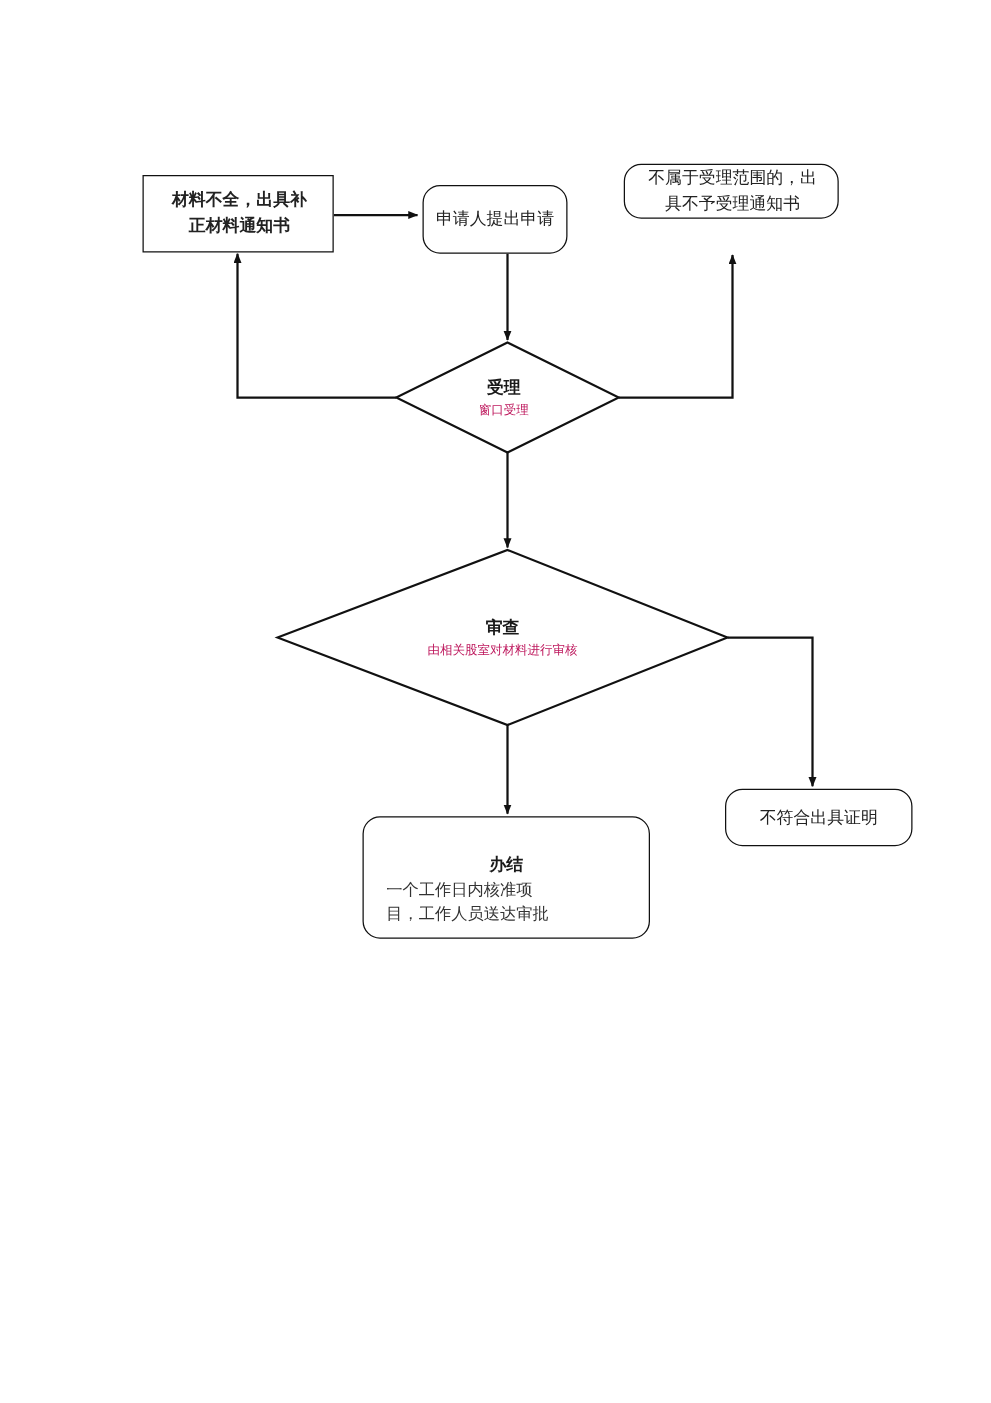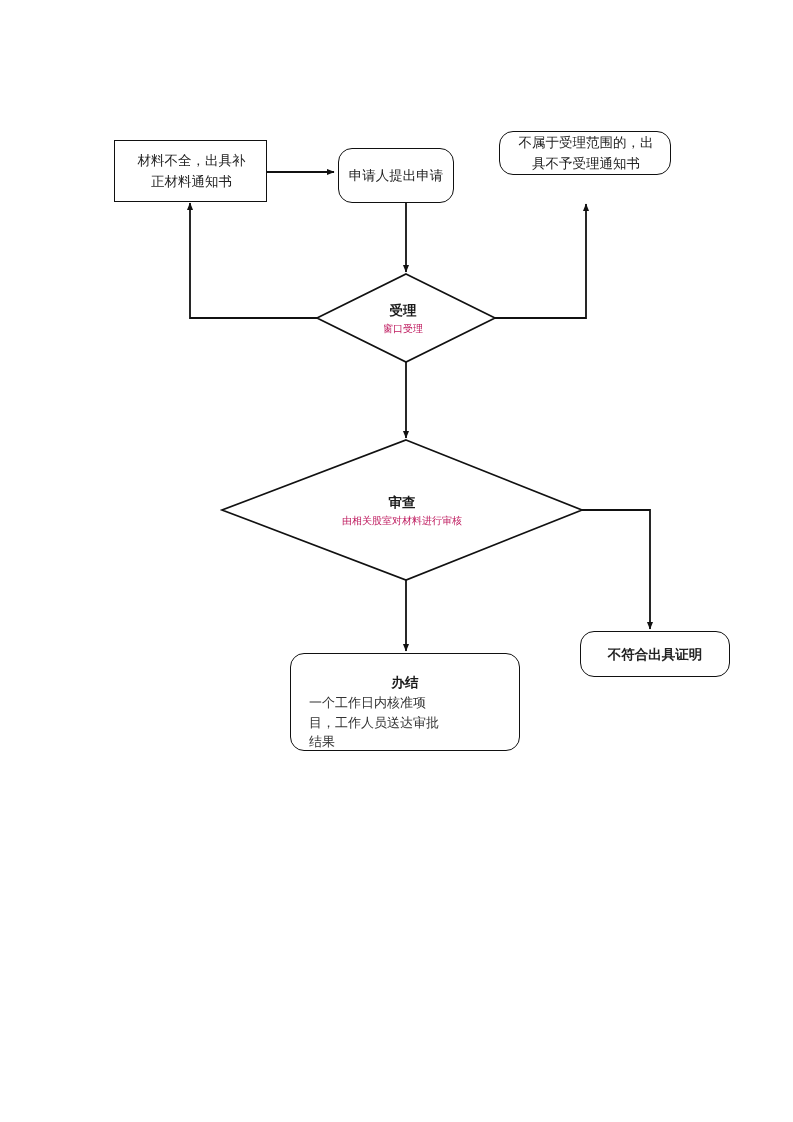--- a/index.html
+++ b/index.html
@@ -124,21 +124,21 @@
 
     <path d="M495,318 L586,318 L586,204" fill="none" stroke="#111111" stroke-width="1.8" marker-end="url(#ah)"></path>
 
     <path d="M406,362 L406,438" fill="none" stroke="#111111" stroke-width="1.8" marker-end="url(#ah)"></path>
 
     <path d="M406,580 L406,651" fill="none" stroke="#111111" stroke-width="1.8" marker-end="url(#ah)"></path>
 
     <path d="M582,510 L650,510 L650,629" fill="none" stroke="#111111" stroke-width="1.8" marker-end="url(#ah)"></path>
   </svg>
 
-  <div class="node rect wrap-box" style="left:114px; top:140px; width:153px; height:62px;">
+  <div class="node rect wrap-box" style="left:114px; top:140px; width:153px; height:62px;font-weight:bold;">
     <div class="node-single">材料不全，出具补</div>
     <div class="node-single">正材料通知书</div>
   </div>
 
   <div class="node round" style="left:338px; top:148px; width:116px; height:55px;">
     <div class="node-single">申请人提出申请</div>
   </div>
 
   <div class="node round wrap-box" style="left:499px; top:131px; width:172px; height:44px;">
     <div class="node-single">不属于受理范围的，出</div>
@@ -156,20 +156,19 @@
     <div class="dlabel">
       <div class="dtitle">审查</div>
       <div class="dsub">由相关股室对材料进行审核</div>
     </div>
   </div>
 
   <div class="node round" style="left:290px; top:653px; width:230px; height:98px;">
     <div class="node-title">办结</div>
     <div class="node-body body-left body-indent">一个工作日内核准项</div>
     <div class="node-body body-left body-indent">目，工作人员送达审批</div>
-    <div class="node-body body-left body-indent">结果</div>
   </div>
 
-  <div class="node round" style="left:580px; top:631px; width:150px; height:46px;font-weight:bold;">
+  <div class="node round" style="left:580px; top:631px; width:150px; height:46px;">
     <div class="node-single">不符合出具证明</div>
   </div>
 
 </div>
 
 </body></html>

